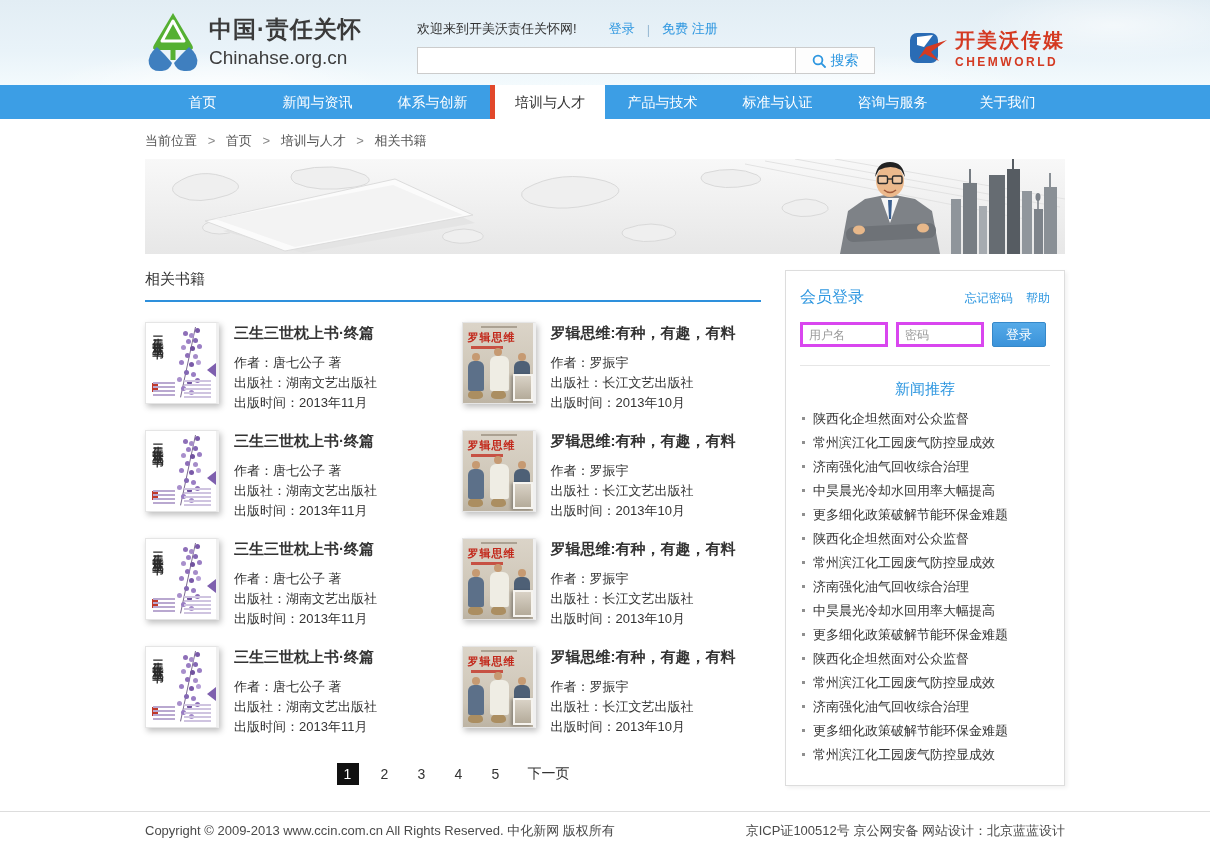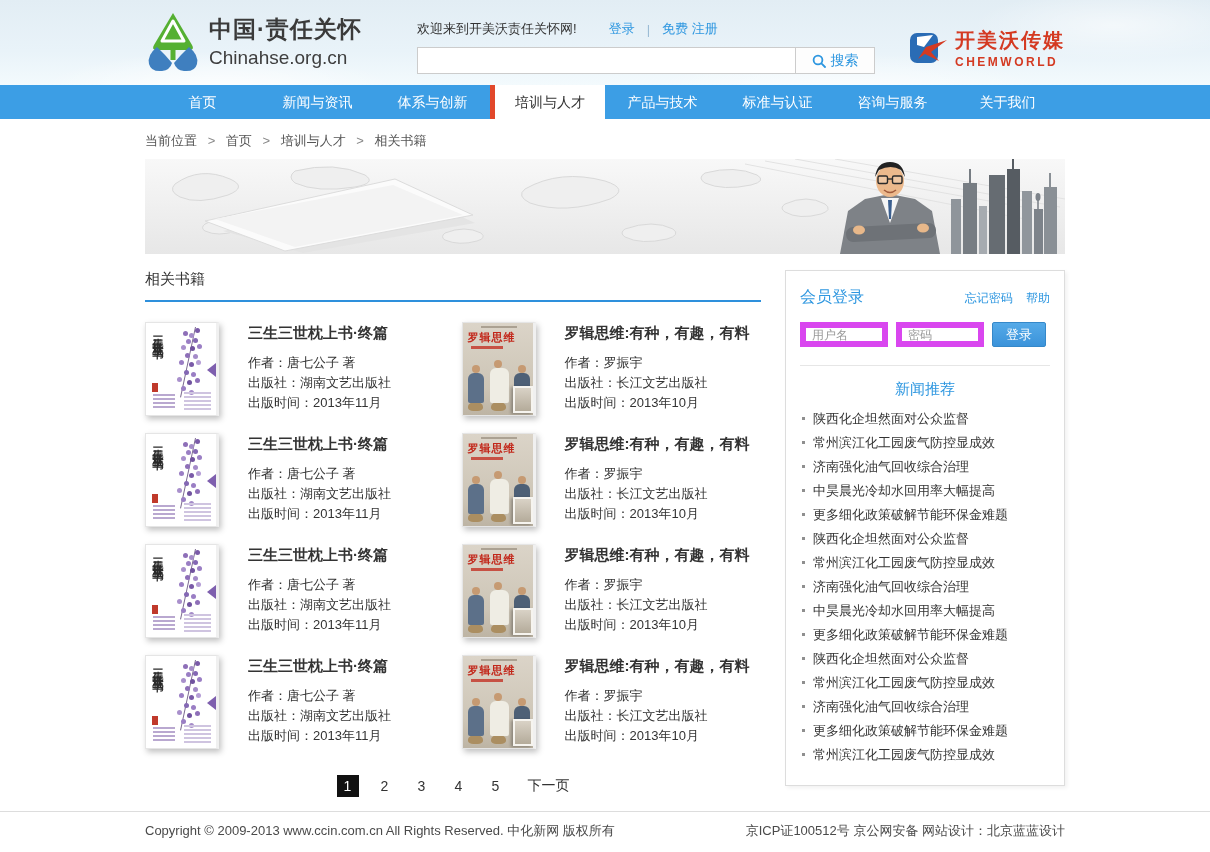--- a/index.html
+++ b/index.html
@@ -46,21 +46,21 @@
   
   .banner { width:920px; height:95px; overflow:hidden; background:#f1f1f1; }
 
   
   .content-row { display:flex; margin-top:16px; align-items:flex-start; }
   .main-col { width:616px; }
   .section-head { font-size:15px; color:#333; padding-bottom:11px; border-bottom:2px solid #2e90dc; margin-bottom:20px; font-weight:normal; }
 
   .book-grid { display:grid; grid-template-columns:1fr 1fr; column-gap:26px; row-gap:21px;gap:17px; }
   .book { display:flex; cursor:pointer; }
-  .cover { width:74px; height:94px; flex:none; position:relative; background:#fff; box-shadow:2px 3px 6px rgba(0,0,0,.25); border:1px solid #e5e5e5; border-right:3px solid #f0f0f0; overflow:hidden; margin-right:29px;text-align:right; }
+  .cover { width:74px; height:82px; flex:none; position:relative; background:#fff; box-shadow:2px 3px 6px rgba(0,0,0,.25); border:1px solid #e5e5e5; border-right:3px solid #f0f0f0; overflow:hidden; margin-right:15px;text-align:right; }
   
   .cover-a .vtext { position:absolute; left:5px; top:4px; writing-mode:vertical-rl; font-size:11px; font-weight:bold; color:#2a2a2a; letter-spacing:2px; line-height:1.1; font-family:"DejaVu Serif","Liberation Serif",serif; }
   .cover-a .seal { position:absolute; left:6px; top:60px; width:6px; height:9px; background:#c0392b; }
   .cover-a .branch { position:absolute; right:20px; top:4px; width:1px; height:72px; background:#7b6a8f; transform:rotate(12deg); transform-origin:top; }
   .cover-a .flower { position:absolute; right:28px; top:8px; width:5px; height:5px; border-radius:50%; background:#8e6fb8;
     box-shadow:6px 2px 0 #a58cc9,12px -3px 0 #7a5aa8,3px 8px 0 #9a7ec4,10px 7px 0 #8468b4,-2px 14px 0 #a990cc,7px 15px 0 #71539f,14px 13px 0 #9a7ec4,2px 22px 0 #8e6fb8,10px 23px 0 #a58cc9,-4px 29px 0 #9a7ec4,6px 31px 0 #7a5aa8,13px 29px 0 #b69fd6,1px 39px 0 #8468b4,8px 41px 0 #9a7ec4,-6px 46px 0 #a990cc,4px 49px 0 #71539f,12px 47px 0 #8e6fb8,-2px 55px 0 #9a7ec4,6px 59px 0 #a58cc9; }
   .cover-a .ptri { position:absolute; right:0; top:40px; width:0; height:0; border-top:7px solid transparent; border-bottom:7px solid transparent; border-right:9px solid #7e5fae; }
   .cover-a .btxt1 { position:absolute; left:7px; bottom:5px; width:22px; height:16px; background:repeating-linear-gradient(180deg,#b9a8d0 0 2px,transparent 2px 4px); }
   .cover-a .btxt2 { position:absolute; left:38px; bottom:5px; width:27px; height:18px; background:repeating-linear-gradient(180deg,#cfc4e0 0 2px,transparent 2px 4px); }
   
@@ -86,21 +86,21 @@
   .pg.current { background:#111; color:#fff; }
   .pg-next { font-size:14px; color:#333; cursor:pointer; margin-left:6px; }
 
   
   .sidebar { width:280px; margin-left:24px; border:1px solid #ddd; box-shadow:2px 2px 4px rgba(0,0,0,.06); padding:16px 14px 18px 14px; background:#fff; }
   .login-head { display:flex; justify-content:space-between; align-items:baseline; }
   .login-title { font-size:16px; color:#2e97e0; }
   .login-links { font-size:12px; }
   .login-links .slnk { color:#2e97e0; cursor:pointer; margin-left:10px; text-decoration:none; }
   .login-form { margin-top:14px; display:flex; gap:8px; }
-  .login-form input { width:88px; height:25px; border:6px solid #d946ef; padding:0 6px; font-size:12px; color:#4d7c0f; outline:none; }
+  .login-form input { width:88px; height:25px; border:3px solid #d946ef; padding:0 6px; font-size:12px; color:#4d7c0f; outline:none; }
   .login-form input::placeholder { color:#999; }
   .login-btn { width:54px; height:25px; background:linear-gradient(180deg,#55aae8,#3b93da); border:1px solid #3588c9; border-radius:2px; color:#fff; font-size:13px; cursor:pointer; }
   .side-divider { border:none; border-top:1px solid #e6e6e6; margin:18px 0 14px 0; }
   .news-title { font-size:15px; color:#2e97e0; margin-bottom:8px;text-align:center; }
   .news-list { list-style:none; }
   .news-list li { font-size:13px; color:#333; line-height:24px; white-space:nowrap; overflow:hidden; cursor:pointer; }
   .news-list .dot { display:inline-block; width:3px; height:3px; background:#8f8f8f; margin:0 8px 3px 2px; }
 
   
   .footer { margin-top:auto; border-top:1px solid #ddd; }

